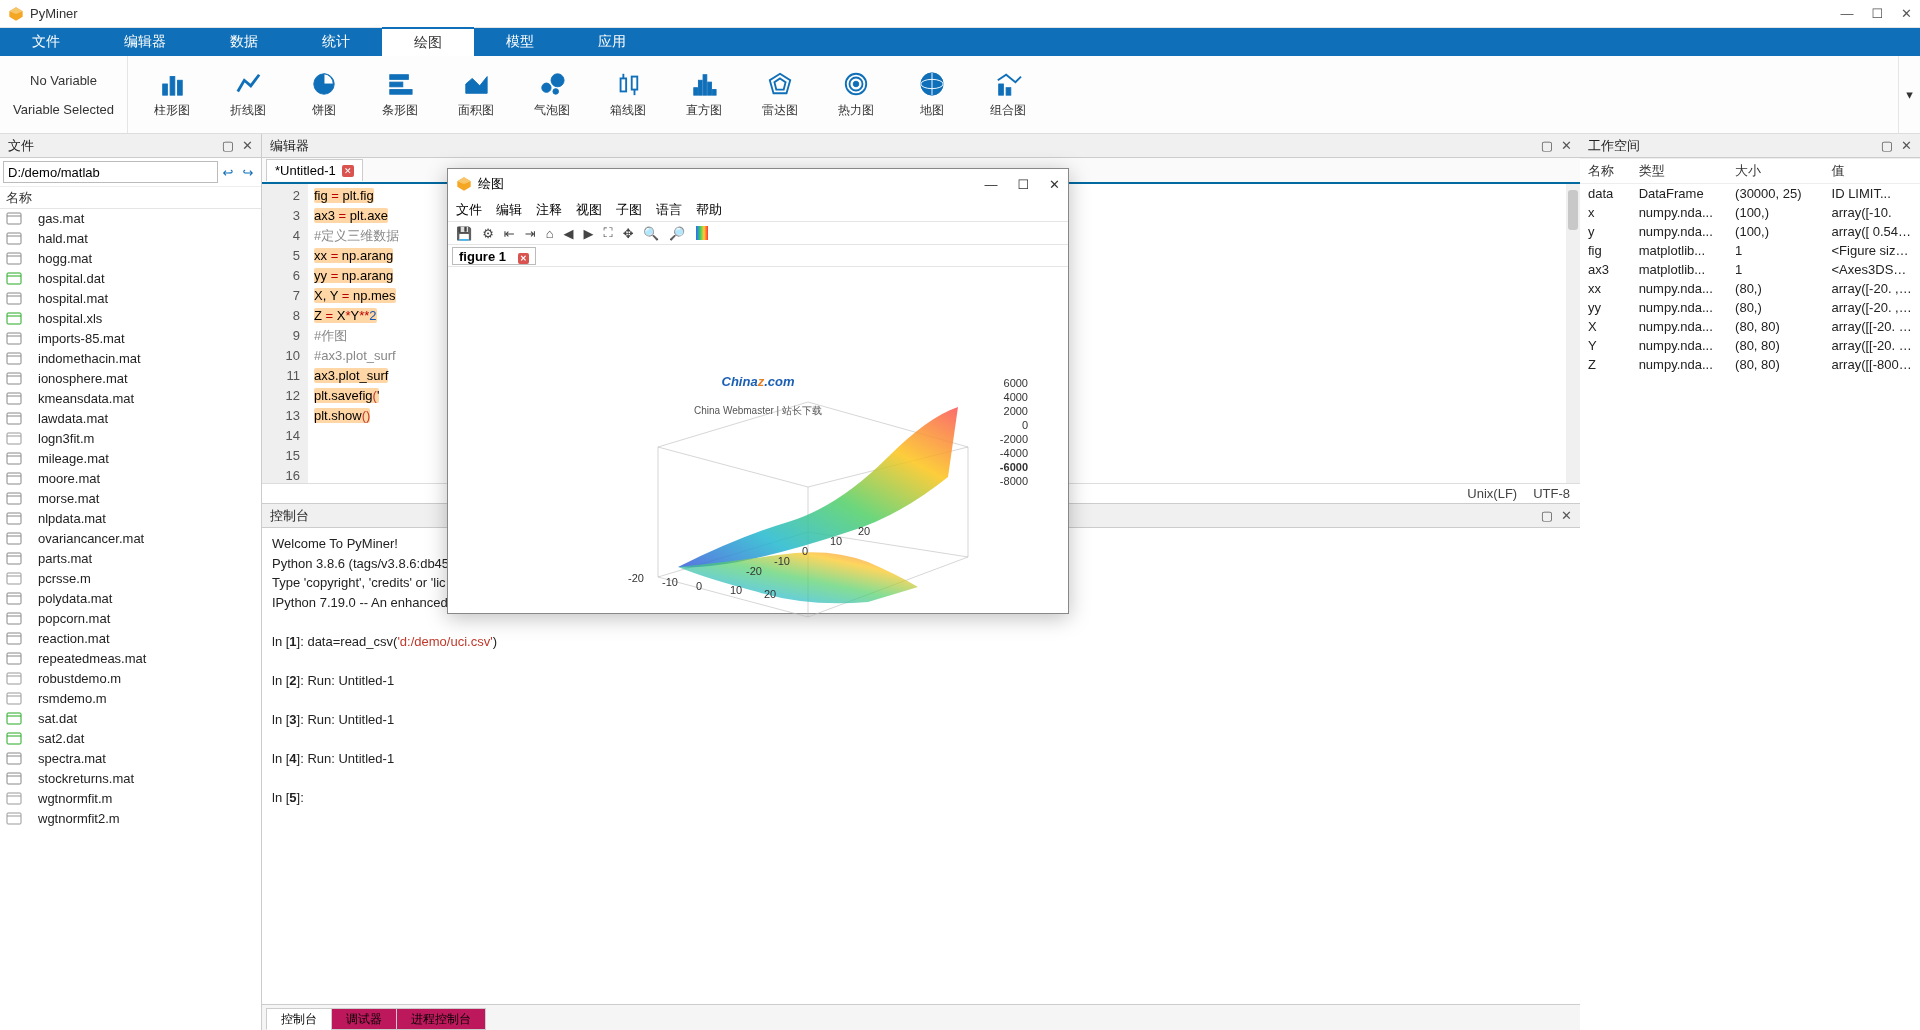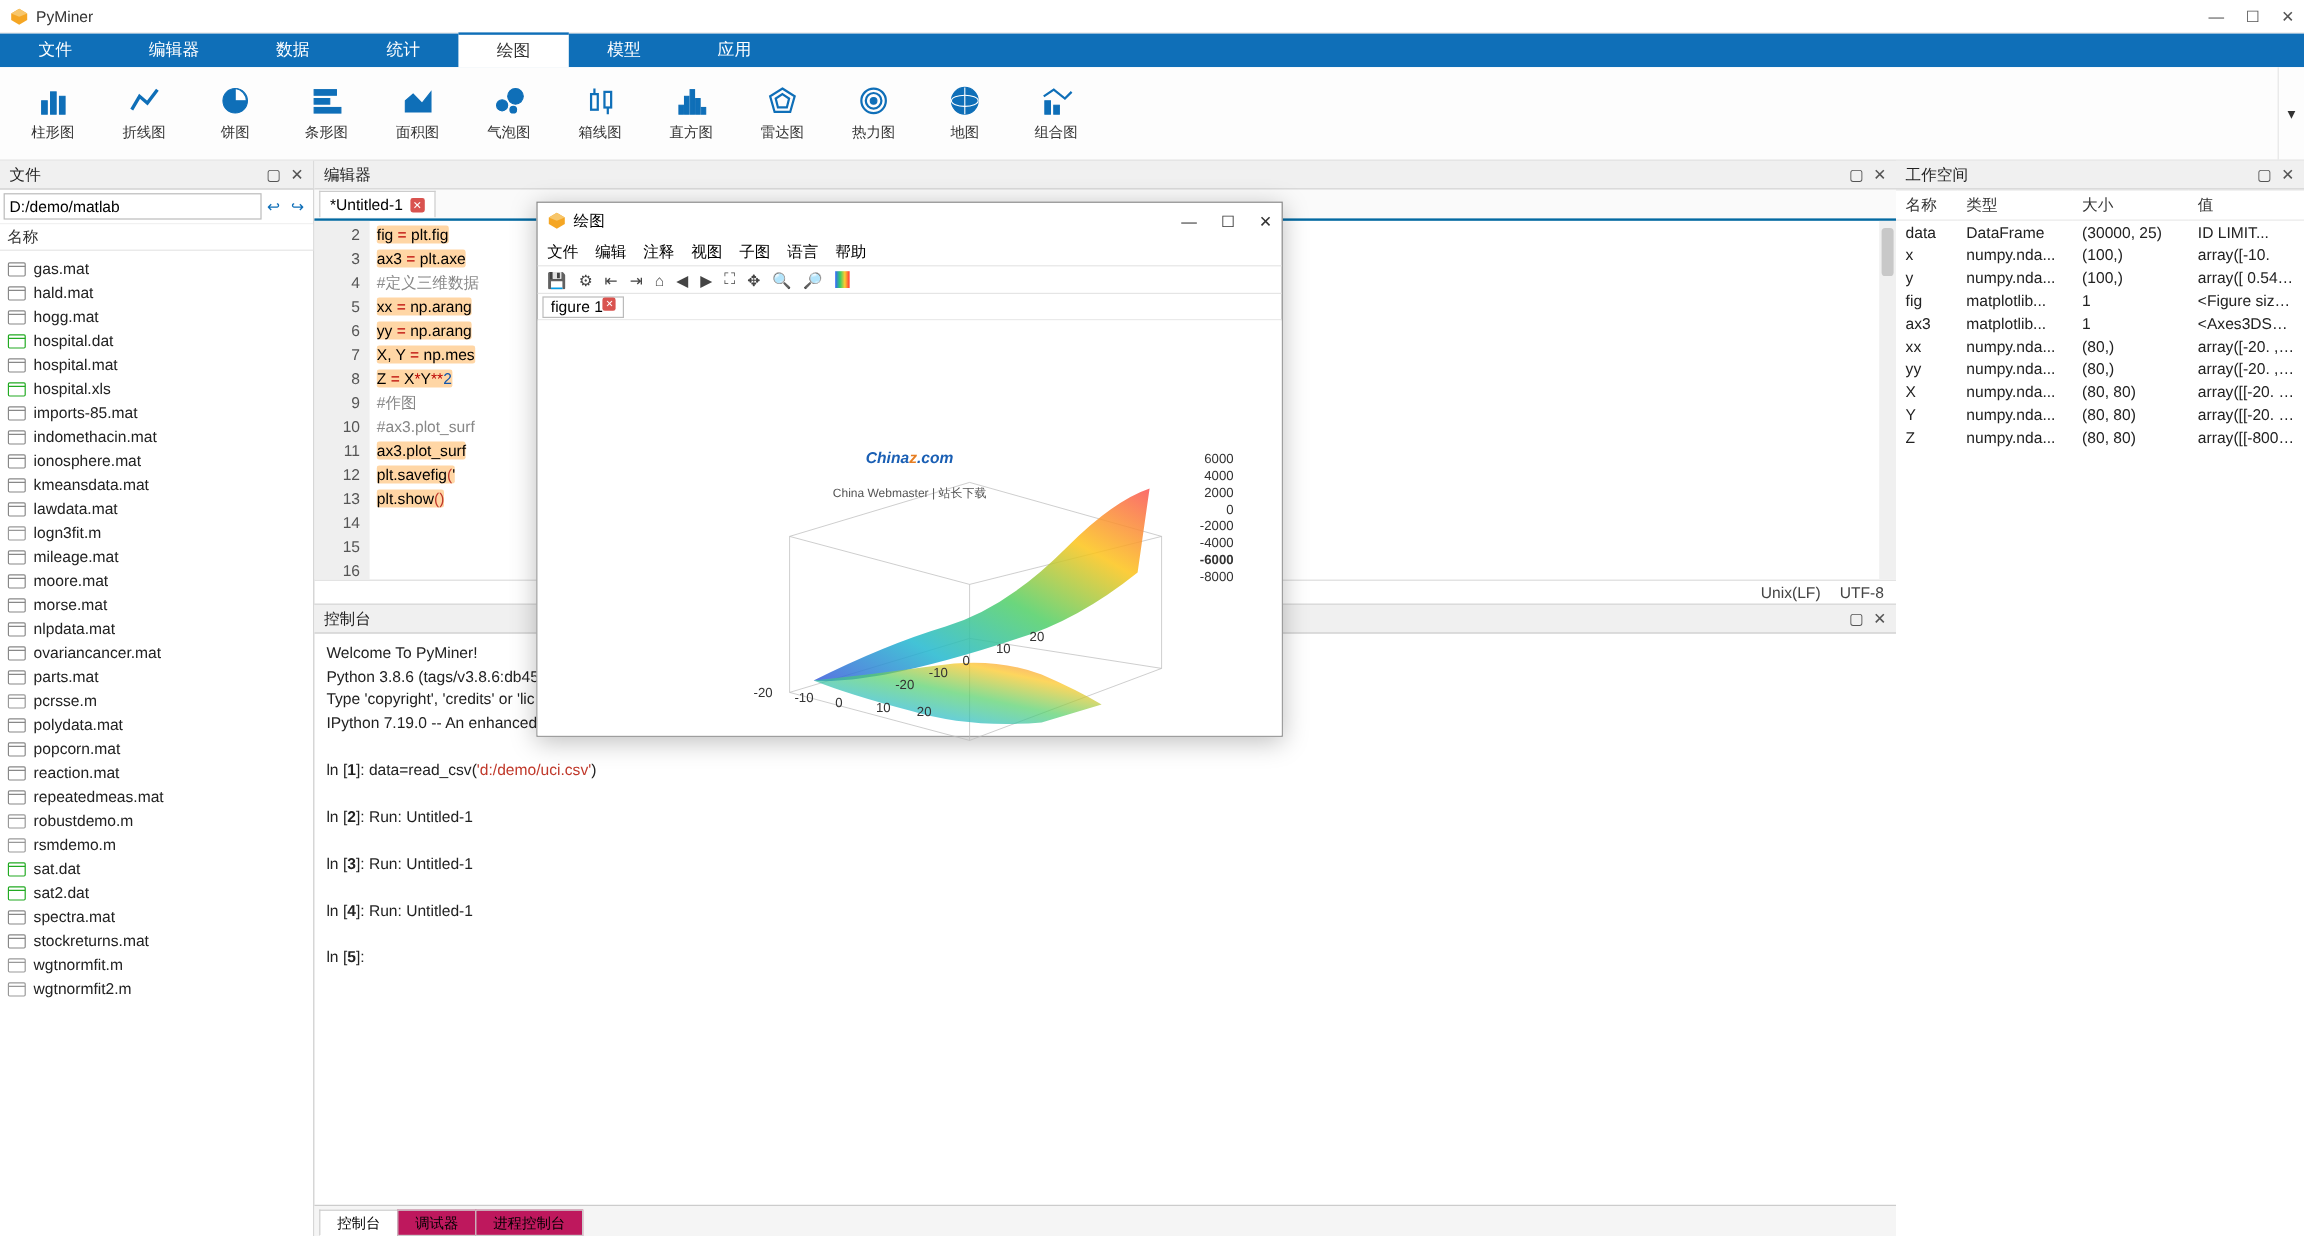--- a/index.html
+++ b/index.html
@@ -29,21 +29,21 @@
 .pane-header { height: 24px; background: #f0f0f0; border-bottom: 1px solid #ccc; display: flex; align-items: center; padding: 0 8px; font-size: 13px; color: #222; }
 .pane-header .phbtns { margin-left: auto; display: flex; gap: 8px; color: #555; font-size: 11px; }
 .pane-header .phbtns span { cursor: pointer; }
 
 .file-pane { width: 262px; }
 .file-path-row { display: flex; align-items: center; padding: 3px 3px; border-bottom: 1px solid #eee; }
 .file-path-row input { flex: 1; height: 22px; border: 1px solid #bbb; padding: 0 4px; font-size: 13px; }
 .file-path-row .navbtn { width: 20px; text-align: center; color: #0f6fb8; cursor: pointer; }
 .file-list-header { height: 22px; background: #fff; border-bottom: 1px solid #e5e5e5; padding: 0 6px; display: flex; align-items: center; font-size: 12px; color: #333; }
 .file-list { flex: 1; overflow-y: auto; padding: 2px 0; }
-.file-item { display: flex; align-items: flex-end; height: 20px; padding: 0 6px; cursor: pointer; }
+.file-item { display: flex; align-items: flex-start; height: 20px; padding: 0 6px; cursor: pointer; gap: 10px; }
 .file-item .ficon { width: 16px; height: 14px; margin-right: 6px; }
 .file-item .fname { font-size: 13px; color: #222; }
 
 .center-col { flex: 1; display: flex; flex-direction: column; }
 .editor-pane { height: 370px; border-bottom: 1px solid #ccc; display: flex; flex-direction: column; }
 .editor-tabs { height: 26px; background: #fafafa; border-bottom: 2px solid #0369a1; display: flex; align-items: center; padding: 0 4px; }
 .editor-tab { height: 22px; background: #fff; border: 1px solid #ccc; border-bottom: none; padding: 0 8px; display: flex; align-items: center; gap: 6px; font-size: 13px; }
 .editor-tab .closex { background: #d9534f; color: #fff; width: 12px; height: 12px; border-radius: 2px; display: flex; align-items: center; justify-content: center; font-size: 9px; cursor: pointer; }
 .code-area { flex: 1; display: flex; overflow: hidden; font-family: Consolas, monospace; font-size: 15px; }
 .gutter { width: 46px; background: #efefef; text-align: right; padding: 2px 8px 2px 0; color: #555; line-height: 20px; }
@@ -74,21 +74,21 @@
 
 .plot-dialog { position: absolute; left: 447px; top: 168px; width: 622px; height: 446px; background: #fff; border: 1px solid #888; box-shadow: 0 4px 20px rgba(0,0,0,.25); display: flex; flex-direction: column; }
 .plot-dialog .pd-title { height: 30px; display: flex; align-items: center; padding: 0 8px; }
 .plot-dialog .pd-title .logo { width: 16px; height: 16px; margin-right: 6px; }
 .plot-dialog .pd-title span { font-size: 13px; }
 .plot-dialog .pd-title .winbtns { margin-left: auto; display: flex; gap: 20px; font-size: 14px; color: #333; }
 .plot-dialog .pd-menu { height: 22px; display: flex; align-items: center; gap: 14px; padding: 0 8px; font-size: 13px; }
 .plot-dialog .pd-toolbar { height: 24px; border-top: 1px solid #e5e5e5; border-bottom: 1px solid #e5e5e5; display: flex; align-items: center; gap: 10px; padding: 0 8px; color: #444; }
 .plot-dialog .pd-toolbar span { cursor: pointer; font-size: 13px; }
 .plot-dialog .pd-tabs { height: 22px; border-bottom: 1px solid #e5e5e5; display: flex; align-items: center; padding: 0 4px; }
-.plot-dialog .pd-tabs .figtab { height: 18px; border: 1px solid #bbb; padding: 0 6px; display: flex; align-items: flex-start; gap: 0; font-size: 12px; background: #fff; }
+.plot-dialog .pd-tabs .figtab { height: 18px; border: 1px solid #bbb; padding: 0 6px; display: flex; align-items: flex-end; gap: 12px; font-size: 12px; background: #fff; font-weight: bold; }
 .plot-dialog .pd-tabs .closex { background: #d9534f; color: #fff; width: 11px; height: 11px; border-radius: 2px; display: flex; align-items: center; justify-content: center; font-size: 8px; }
 .plot-dialog .pd-canvas { flex: 1; position: relative; background: #fff; }
 .plot-dialog .watermark { position: absolute; left: 50%; top: 36%; transform: translate(-50%, -50%); text-align: center; pointer-events: none; }
 .plot-dialog .watermark .wm-main { font-size: 22px; font-weight: bold; font-style: italic; color: #1a5fb4; }
 .plot-dialog .watermark .wm-main .z { color: #e67e22; }
 .plot-dialog .watermark .wm-sub { font-size: 10px; color: #555; margin-top: 12px; }
 
 .surf3d { position: absolute; left: 140px; top: 40px; width: 420px; height: 340px; }
 .axis-label { position: absolute; font-size: 11px; color: #333; }
 </style>
@@ -112,20 +112,24 @@
     <div class="menu-item">文件</div>
     <div class="menu-item">编辑器</div>
     <div class="menu-item">数据</div>
     <div class="menu-item">统计</div>
     <div class="menu-item active">绘图</div>
     <div class="menu-item">模型</div>
     <div class="menu-item">应用</div>
   </div>
 
 <div class="ribbon">
+  <div class="varsel">
+    <div>No Variable</div>
+    <div>Variable Selected</div>
+  </div>
   <div class="toolbar" id="ribbon-tools">
       <div class="tool">
         <div class="ticon">
           <svg viewBox="0 0 28 28" width="30" height="26">
             <rect x="4" y="14" width="5" height="12"></rect>
             <rect x="12" y="6" width="5" height="20"></rect>
             <rect x="20" y="10" width="5" height="16"></rect>
           </svg>
         </div>
         <div class="tlabel">柱形图</div>

